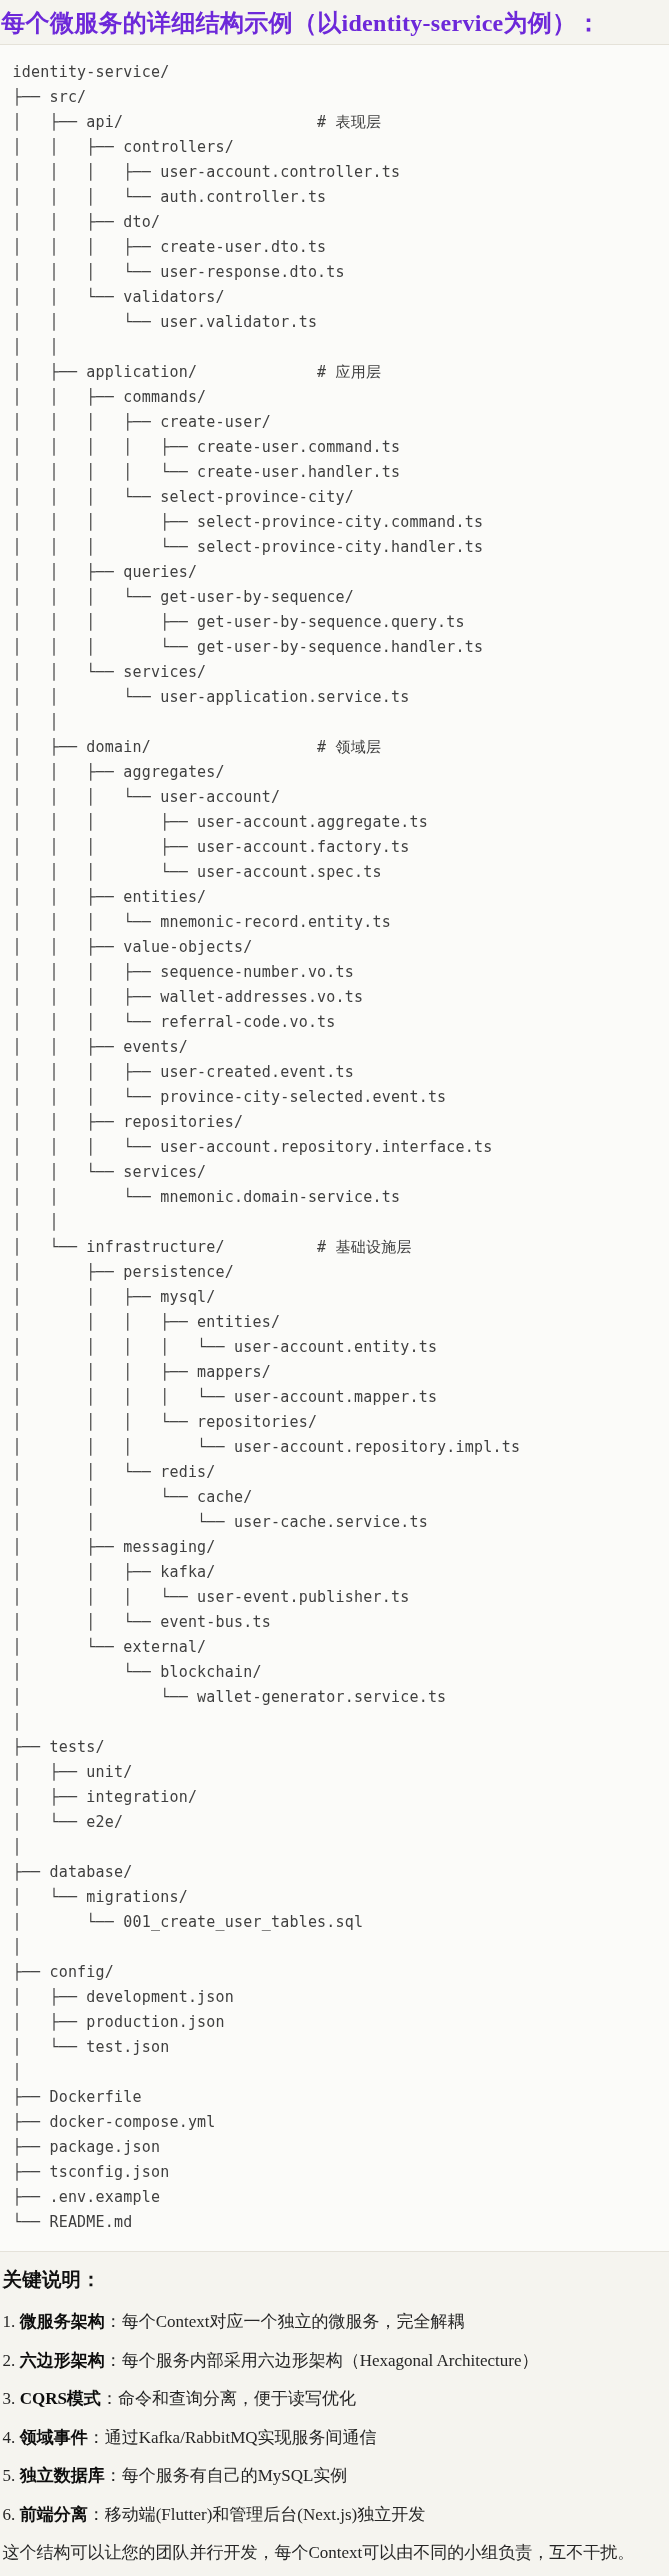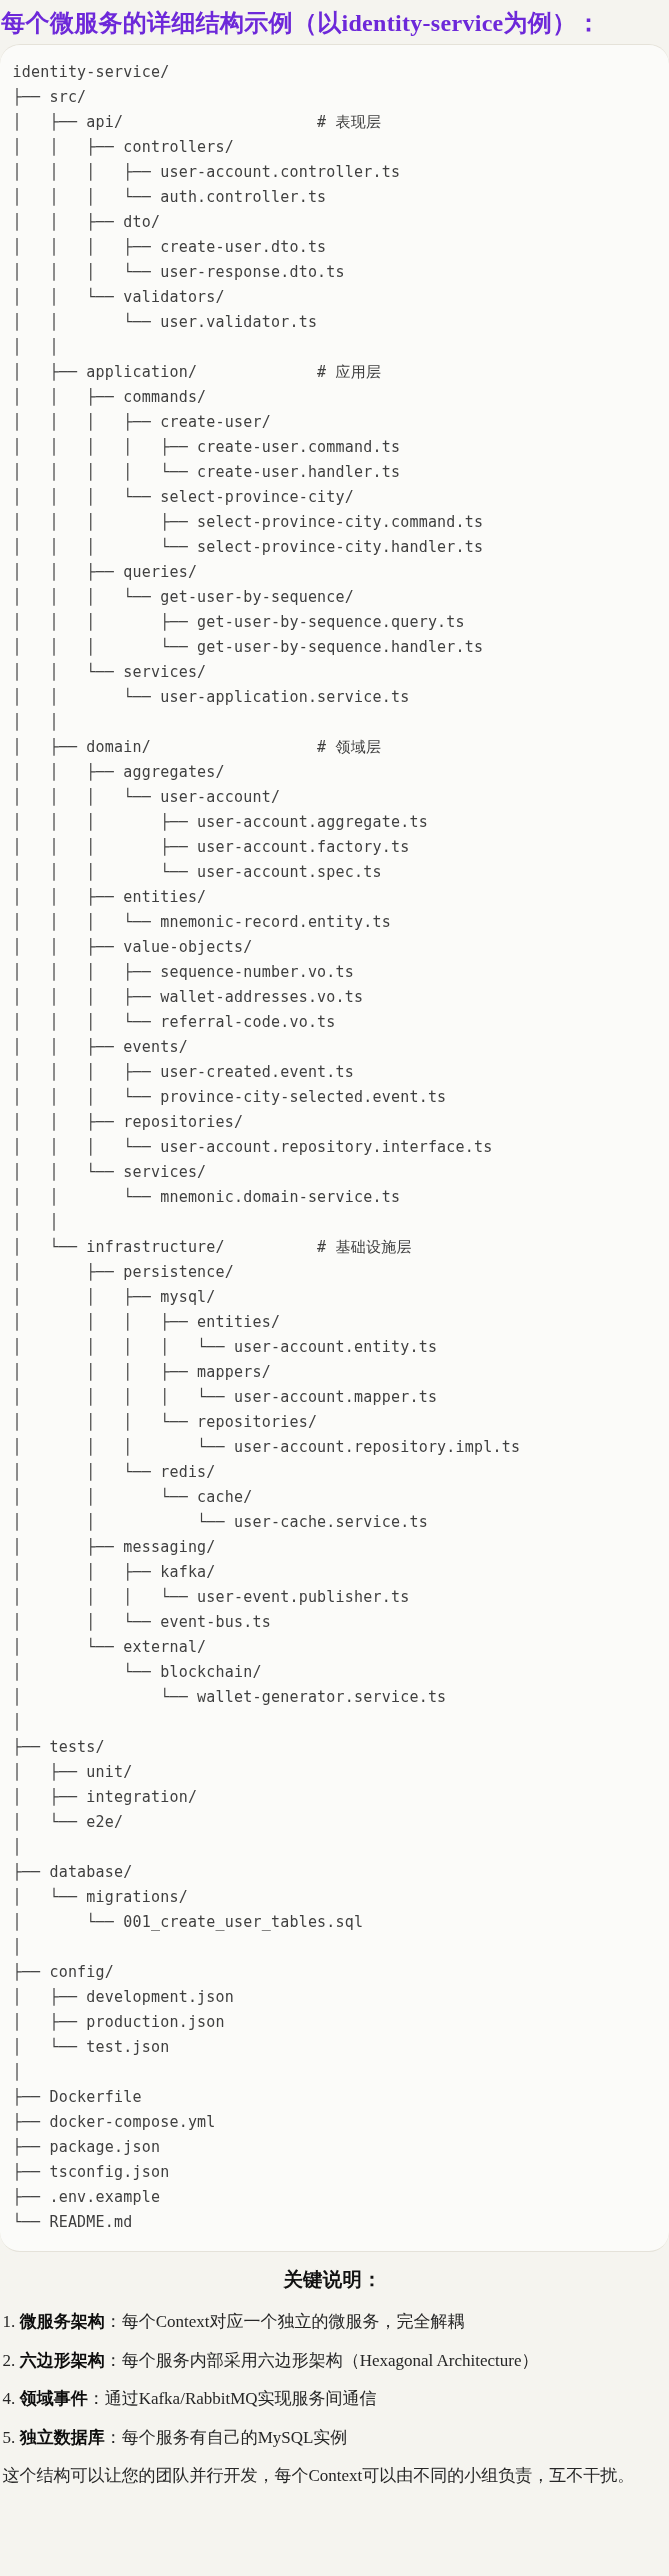--- a/index.html
+++ b/index.html
@@ -22,42 +22,40 @@
     color: #6d28d9;
     letter-spacing: 0.3px;
   }
 
   .code-block {
     background: #fbfbf9;
     border-top: 1.3px solid #e5e2d9;
     border-bottom: 1.3px solid #e5e2d9;
     padding: 15px 10px 16.3px 12.5px;
     overflow: hidden;
-    border-radius: 20px;
   }
   .code-block pre {
     font-family: "DejaVu Sans Mono", monospace;
     font-size: 15px;
     line-height: 25px;
     letter-spacing: 0.2px;
     color: #3f3f3f;
     white-space: pre;
   }
 
   .notes {
     padding: 15px 6.3px 12.5px 2.5px;
   }
   .notes-heading {
     font-size: 19.4px;
     line-height: 25px;
     font-weight: 700;
     color: #111111;
     margin-bottom: 19px;
     letter-spacing: 0.3px;
-    text-align: center;
   }
   .note-item {
     font-size: 17px;
     line-height: 21px;
     margin-bottom: 17.5px;
     color: #262626;
   }
   .note-item .num {
     margin-right: 4.4px;
   }
@@ -169,21 +167,23 @@
 └── README.md</pre>
 </section>
 
 <section class="notes">
   <h2 class="notes-heading">关键说明：</h2>
 
   <p class="note-item"><span class="num">1.</span><strong>微服务架构</strong><span>：每个Context对应一个独立的微服务，完全解耦</span></p>
 
   <p class="note-item"><span class="num">2.</span><strong>六边形架构</strong><span>：每个服务内部采用六边形架构（Hexagonal Architecture）</span></p>
 
+  <p class="note-item"><span class="num">3.</span><strong>CQRS模式</strong><span>：命令和查询分离，便于读写优化</span></p>
 
   <p class="note-item"><span class="num">4.</span><strong>领域事件</strong><span>：通过Kafka/RabbitMQ实现服务间通信</span></p>
 
   <p class="note-item"><span class="num">5.</span><strong>独立数据库</strong><span>：每个服务有自己的MySQL实例</span></p>
 
+  <p class="note-item"><span class="num">6.</span><strong>前端分离</strong><span>：移动端(Flutter)和管理后台(Next.js)独立开发</span></p>
 
   <p class="closing-note">这个结构可以让您的团队并行开发，每个Context可以由不同的小组负责，互不干扰。</p>
 </section>
 
 
 </body></html>

